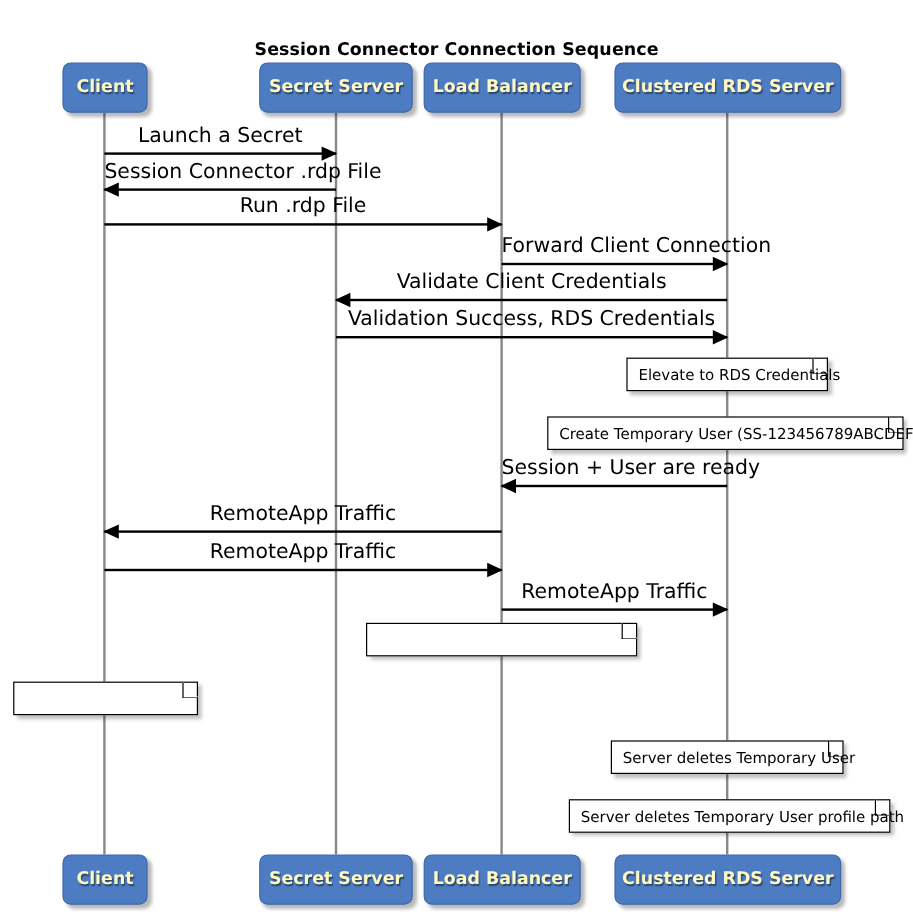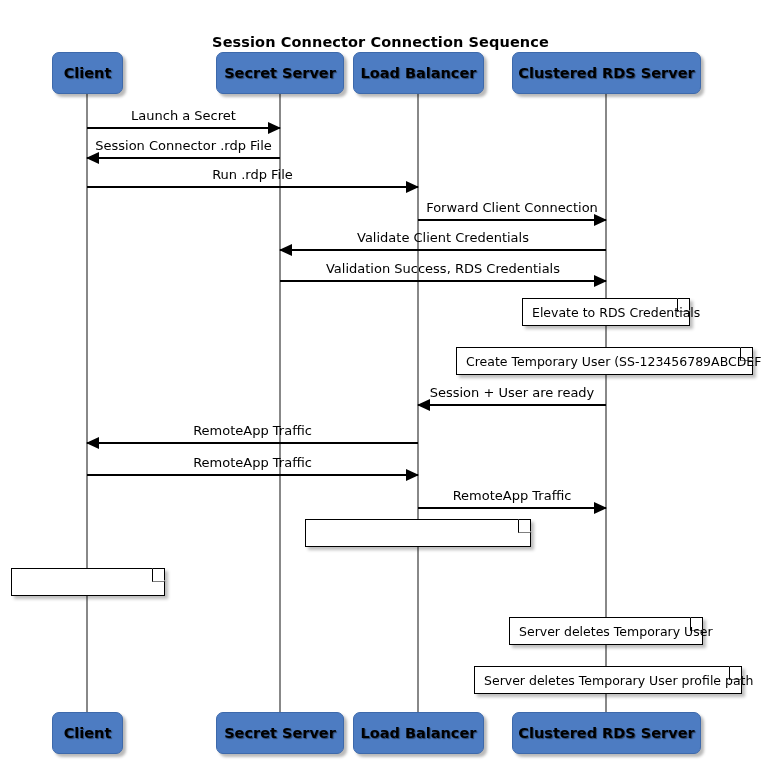--- a/index.html
+++ b/index.html
@@ -30,21 +30,21 @@
     letter-spacing: 0.1px;
     margin-top: 22px;
   }
   
   .participant-box {
     position: absolute;
     box-sizing: border-box;
     background: #4d7cc2;
     border: 1px solid #3d69ab;
     border-radius: 7px;
-    color: #000000;
+    color: #fef9c3;
     font-size: 14.5px;
     font-weight: bold;
     display: flex;
     align-items: center;
     justify-content: center;
     box-shadow: 3px 3px 3px rgba(0,0,0,0.28);
     text-shadow: 1px 1px 1px rgba(0,0,0,0.45);
     white-space: nowrap;
   }
   
@@ -80,21 +80,21 @@
   }
   .message.to-left .msg-head {
     left: -1px;
     border-right: 13px solid #000000;
   }
   .message .msg-label {
     position: absolute;
     bottom: 4px;
     width: 100%;
     text-align: center;
-    font-size: 13px;
+    font-size: 17px;
     color: #000000;
     white-space: nowrap;
   }
   
   .note {
     position: absolute;
     box-sizing: border-box;
     background: #ffffff;
     border: 1.5px solid #000000;
     font-size: 12.5px;

